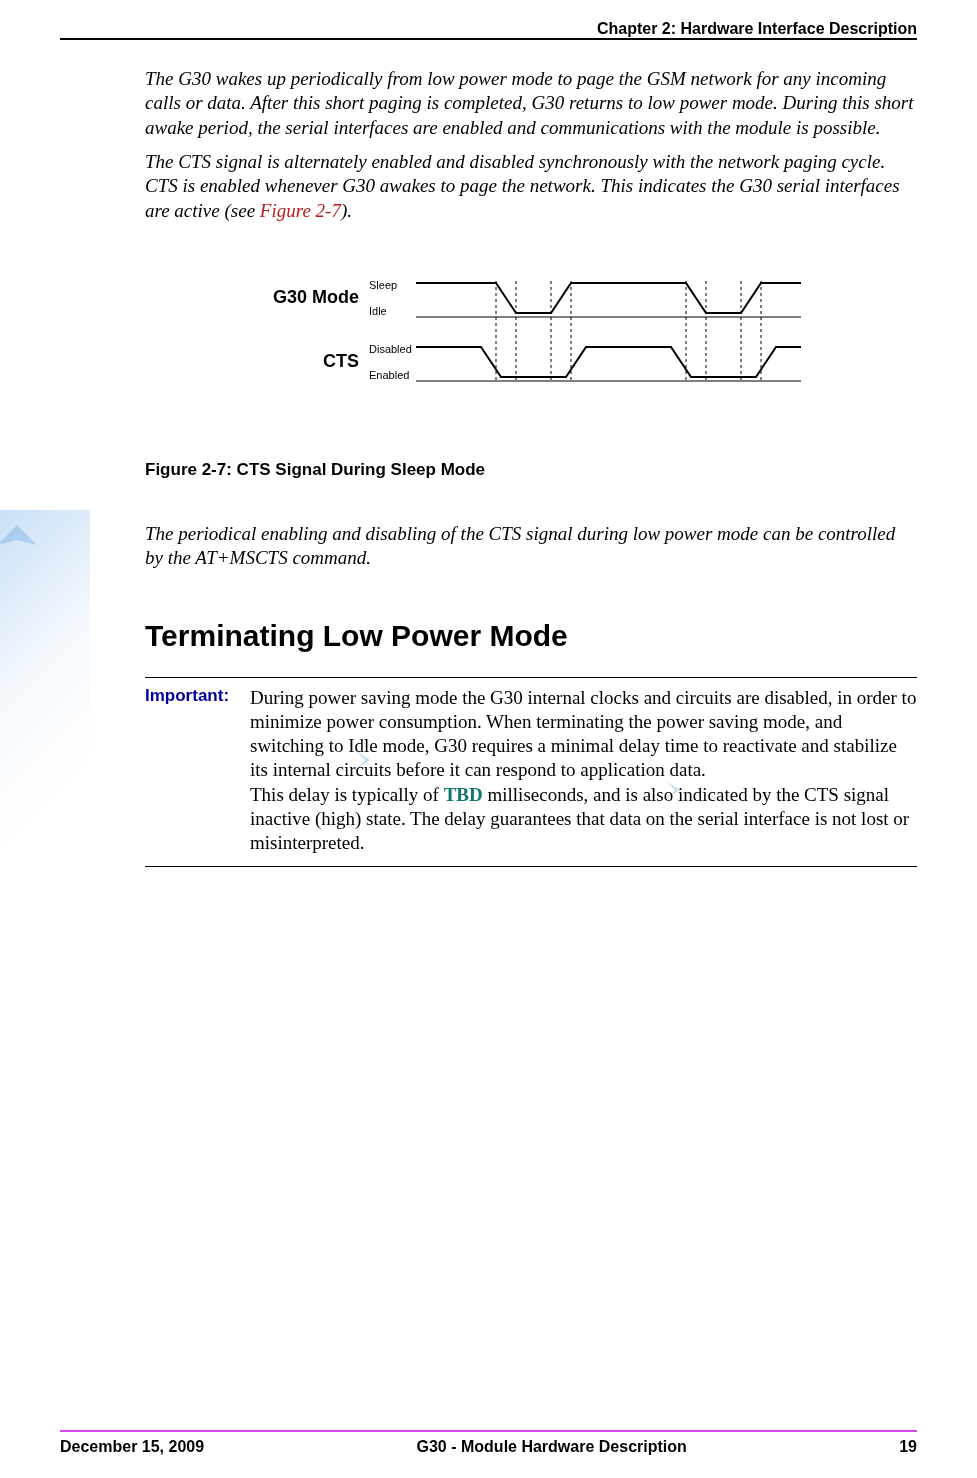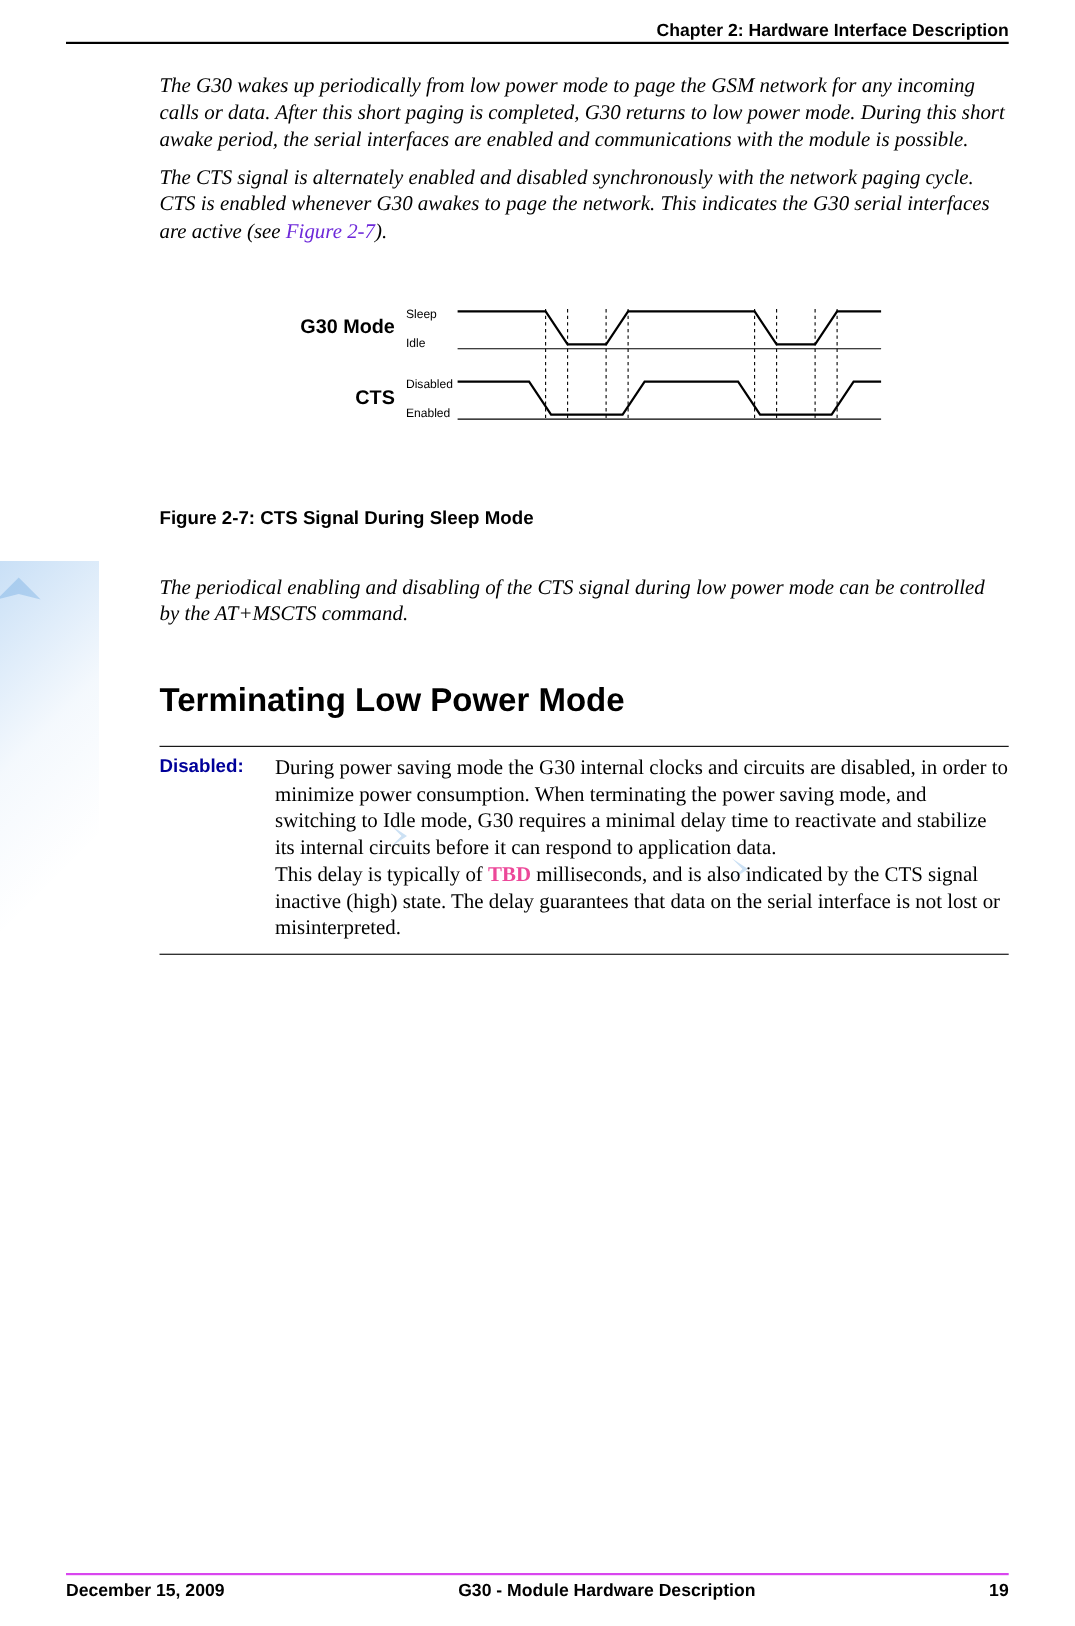--- a/index.html
+++ b/index.html
@@ -35,21 +35,21 @@
     position: absolute;
     top: 67px;
     left: 145px;
     right: 60px;
   }
   .content p {
     line-height: 1.28;
     margin-bottom: 10px;
     font-style: italic;
   }
-  .link { color: #6d28d9; }
+  .link { color: #b91c1c; }
   .figure-wrap {
     text-align: center;
     margin-top: 48px;
     margin-bottom: 48px;
   }
   .figure {
     display: inline-block;
   }
   svg.timing { display: block; }
   .fig-caption {
@@ -79,21 +79,21 @@
     font-weight: bold;
     color: #000099;
     width: 105px;
     flex: 0 0 105px;
     font-size: 17px;
   }
   .important-body {
     flex: 1;
     line-height: 1.28;
   }
-  .tbd { color: #ec4899; font-weight: bold; }
+  .tbd { color: #0f766e; font-weight: bold; }
   .footer {
     position: absolute;
     bottom: 22px;
     left: 60px;
     right: 60px;
     border-top: 2px solid #d946ef;
     padding-top: 6px;
     font-family: Arial, Helvetica, sans-serif;
     font-weight: bold;
     font-size: 16px;
@@ -190,21 +190,21 @@
     </div>
 
     <div class="fig-caption">Figure 2-7: CTS Signal During Sleep Mode</div>
 
     <p>The periodical enabling and disabling of the CTS signal during low power mode can be controlled by the AT+MSCTS command.</p>
 
     <h2 class="section-head">Terminating Low Power Mode</h2>
 
 
     <div class="important-block">
-      <div class="important-label">Disabled:</div>
+      <div class="important-label">Important:</div>
       <div class="important-body">
         <span>During power saving mode the G30 internal clocks and circuits are disabled, in order to minimize power consumption. When terminating the power saving mode, and switching to Idle mode, G30 requires a minimal delay time to reactivate and stabilize its internal circuits before it can respond to application data.</span><br>
         <span>This delay is typically of  </span><span class="tbd">TBD</span><span> milliseconds, and is also indicated by the CTS signal inactive (high) state. The delay guarantees that data on the serial interface is not lost or misinterpreted.</span>
       </div>
     </div>
 
   </div>
 
   <div class="footer">
     <div class="footer-left">December 15, 2009</div>

